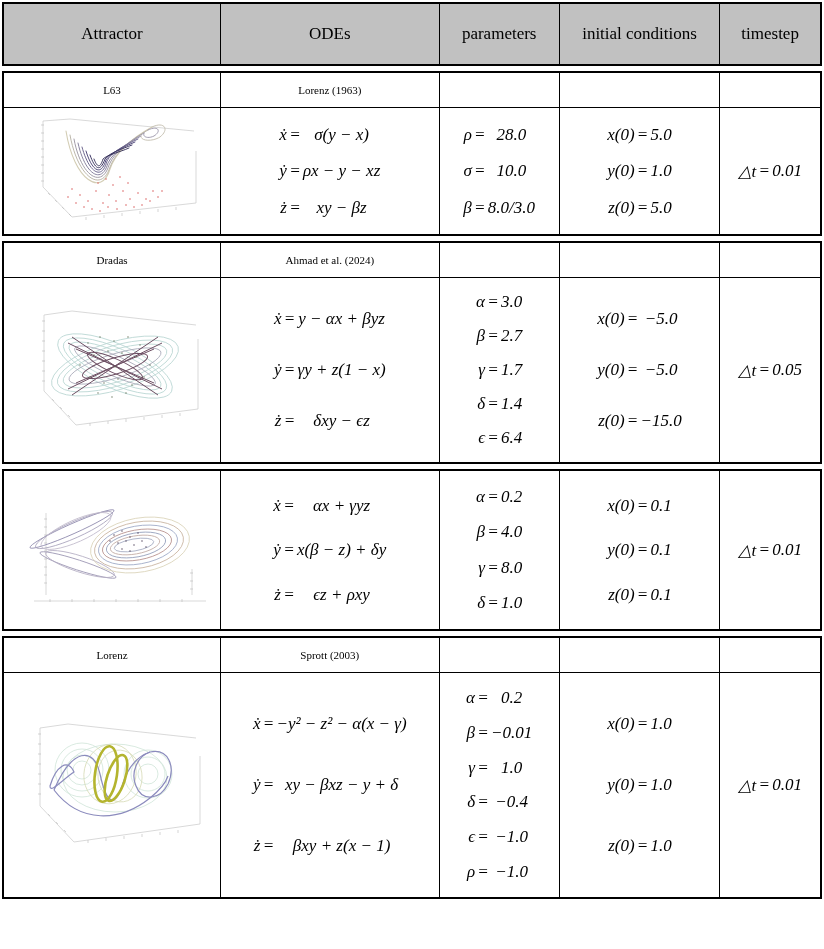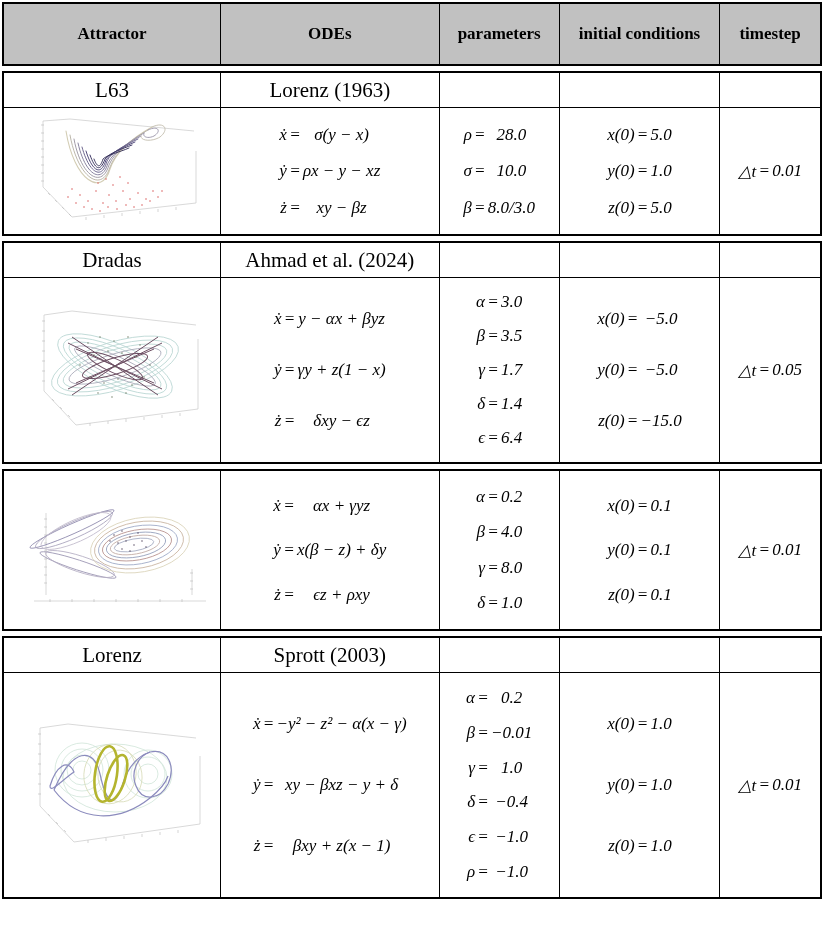--- a/index.html
+++ b/index.html
@@ -1,22 +1,22 @@
 <!DOCTYPE html>
 <html><head>
 <meta charset="utf-8">
 <style>
   html,body{margin:0;padding:0;background:#fff;}
   body{width:824px;height:949px;font-family:"Liberation Serif",serif;color:#000;overflow:hidden;}
   .wrap{padding:2px 0 0 2px;}
   table{border-collapse:collapse;table-layout:fixed;width:820px;margin:0 0 5px 0;border:2px solid #000;}
   col.c1{width:217px}col.c2{width:218px}col.c3{width:120px}col.c4{width:160px}col.c5{width:101px}
   td{border:1px solid #000;text-align:center;vertical-align:middle;padding:0;overflow:hidden;}
-  .header-table td{background:#c1c1c1;height:60px;font-weight:bold;font-size:17px;}
-  .label-row td{height:34px;font-size:21px;}
+  .header-table td{background:#c1c1c1;height:60px;font-weight:normal;font-size:17px;}
+  .label-row td{height:34px;font-size:11px;}
   .sec-l63 .content-row td{height:126px;}
   .sec-dradas .content-row td{height:184px;}
   .sec-fourwing .content-row td{height:158px;}
   .sec-hadley .content-row td{height:224px;}
   .stack{display:grid;grid-template-columns:max-content 16px max-content;align-content:space-evenly;justify-content:center;height:100%;font-size:17px;font-style:italic;}
   .stack.single{align-content:center;}
   .lhs{text-align:right;white-space:nowrap;}
   .sign{text-align:center;}
   .rhs{text-align:center;white-space:nowrap;}
   .plot-cell{background:#fff;}
@@ -253,21 +253,21 @@
               <span class="rhs">δxy − ϵz</span>
         </div>
       </td>
       <td>
         <div class="stack">
           <span class="lhs">α</span>
               <span class="sign">=</span>
               <span class="rhs">3.0</span>
           <span class="lhs">β</span>
               <span class="sign">=</span>
-              <span class="rhs">3.5</span>
+              <span class="rhs">2.7</span>
           <span class="lhs">γ</span>
               <span class="sign">=</span>
               <span class="rhs">1.7</span>
           <span class="lhs">δ</span>
               <span class="sign">=</span>
               <span class="rhs">1.4</span>
           <span class="lhs">ϵ</span>
               <span class="sign">=</span>
               <span class="rhs">6.4</span>
         </div>

